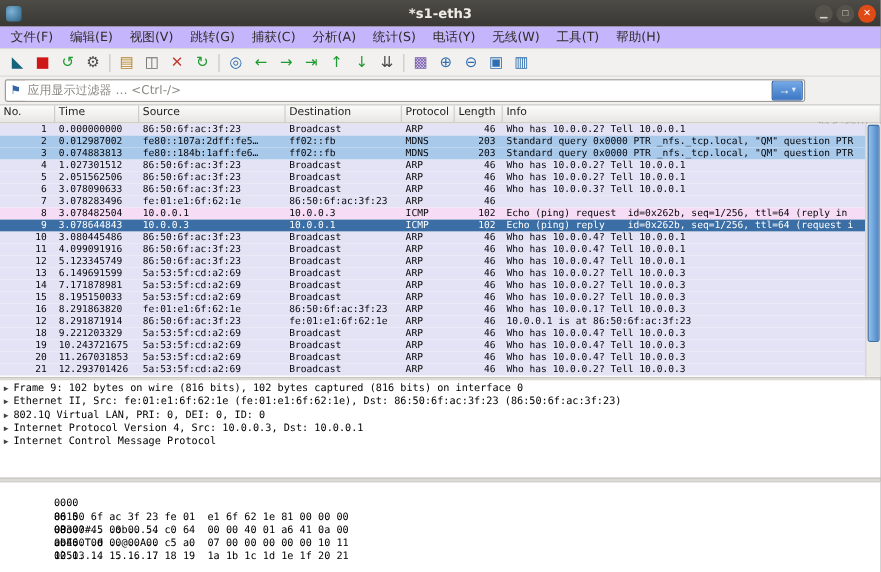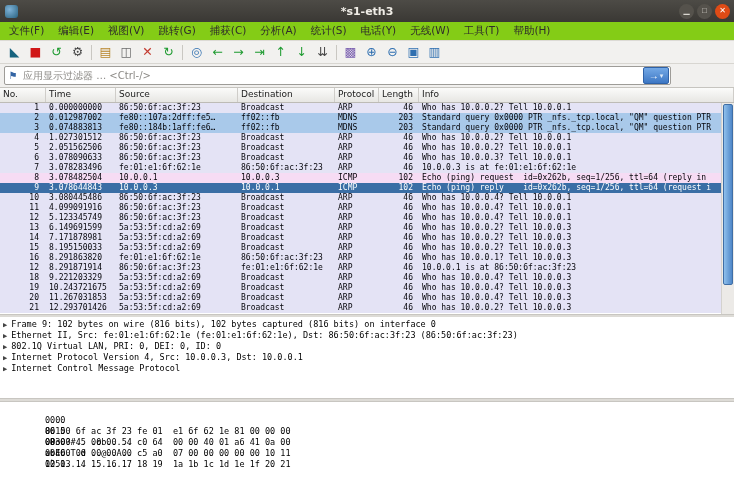--- a/index.html
+++ b/index.html
@@ -10,21 +10,21 @@
     display:flex;flex-direction:column;
   }
   
   .titlebar{height:22px;background:linear-gradient(#4d4b46,#3a3834);display:flex;align-items:center;position:relative;flex:0 0 22px;}
   .app-icon{width:13px;height:13px;margin-left:5px;border-radius:3px;background:radial-gradient(circle at 35% 35%,#7fb3d8,#28617f);border:1px solid #1c4burlywood;}
   .win-title{position:absolute;left:0;right:0;text-align:center;color:#efece6;font-size:11px;font-weight:bold;pointer-events:none;}
   .controls{margin-left:auto;display:flex;gap:3px;margin-right:4px;}
   .winbtn{width:15px;height:15px;border:none;border-radius:50%;background:#55524c;color:#d9d6cf;font-size:8px;line-height:14px;text-align:center;padding:0;cursor:default;}
   [data-name="close-button"]{background:#df4b16;color:#fff;}
   
-  .menubar{height:19px;background:#84cc16;border-bottom:1px solid #dcdad5;display:flex;padding-left:2px;flex:0 0 19px;overflow:hidden;}
+  .menubar{height:19px;background:#c4b5fd;border-bottom:1px solid #dcdad5;display:flex;padding-left:2px;flex:0 0 19px;overflow:hidden;}
   .menu-item{border:none;background:transparent;font-size:10.5px;color:#2f2d2a;padding:0 7px;height:18px;font-family:inherit;}
   
   .toolbar{height:23px;background:#f2f1ef;border-bottom:1px solid #d8d6d1;display:flex;align-items:center;padding-left:4px;flex:0 0 23px;overflow:hidden;}
   .tbtn{width:21px;height:20px;border:none;background:transparent;padding:0;font-size:12.5px;line-height:20px;text-align:center;font-family:inherit;}
   .tsep{width:1px !important;height:15px;background:#c9c7c2;padding:0;margin:0 3px;font-size:0;}
   
   .filterbar{height:24px;background:#f1f0ee;border-bottom:1px solid #c6c4bf;display:flex;align-items:center;padding:0 4px;gap:5px;flex:0 0 24px;}
   .filter-wrap{flex:1;display:flex;align-items:center;height:19px;background:#fff;border:1px solid #9e9c98;border-radius:2px;overflow:hidden;}
   .bookmark{width:16px;text-align:center;color:#3465a4;font-size:10px;}
   .filter-input{flex:1;border:none;outline:none;font-size:10px;height:17px;padding:0 2px;font-family:inherit;color:#444;}
@@ -196,21 +196,20 @@
           <span class="c-len" data-name="cell-length">46</span>
           <span class="c-info" data-name="cell-info">Who has 10.0.0.3? Tell 10.0.0.1</span>
         </div>
         <div class="prow row-arp" data-name="packet-row">
           <span class="c-no" data-name="cell-no">7</span>
           <span class="c-time" data-name="cell-time">3.078283496</span>
           <span class="c-src" data-name="cell-source">fe:01:e1:6f:62:1e</span>
           <span class="c-dst" data-name="cell-destination">86:50:6f:ac:3f:23</span>
           <span class="c-proto" data-name="cell-protocol">ARP</span>
           <span class="c-len" data-name="cell-length">46</span>
-          <span class="c-info" data-name="cell-info">10.0.0.3 is at fe:01:e1:6f:62:1e</span>
         </div>
         <div class="prow row-icmp" data-name="packet-row">
           <span class="c-no" data-name="cell-no">8</span>
           <span class="c-time" data-name="cell-time">3.078482504</span>
           <span class="c-src" data-name="cell-source">10.0.0.1</span>
           <span class="c-dst" data-name="cell-destination">10.0.0.3</span>
           <span class="c-proto" data-name="cell-protocol">ICMP</span>
           <span class="c-len" data-name="cell-length">102</span>
           <span class="c-info" data-name="cell-info">Echo (ping) request  id=0x262b, seq=1/256, ttl=64 (reply in</span>
         </div>

